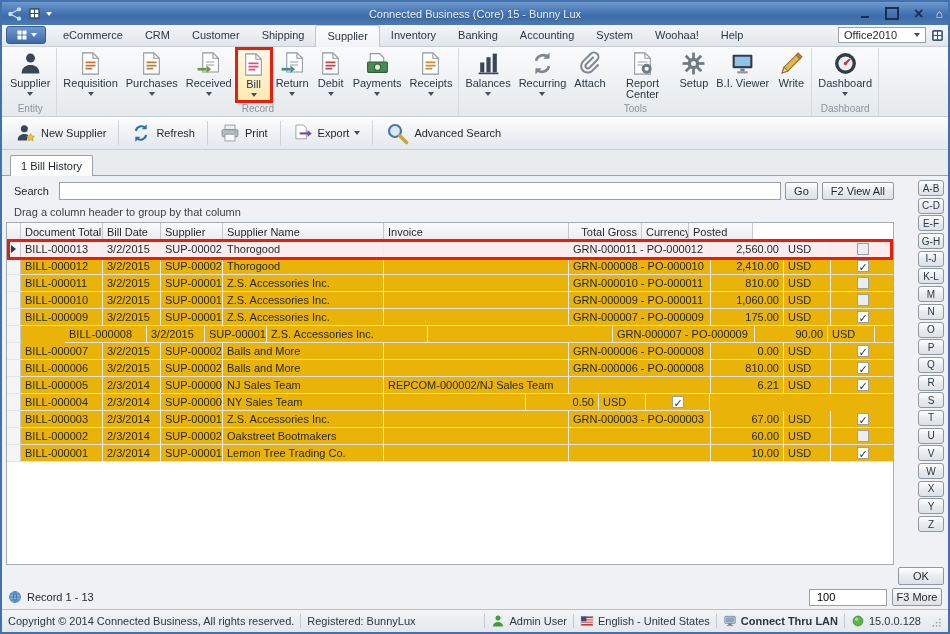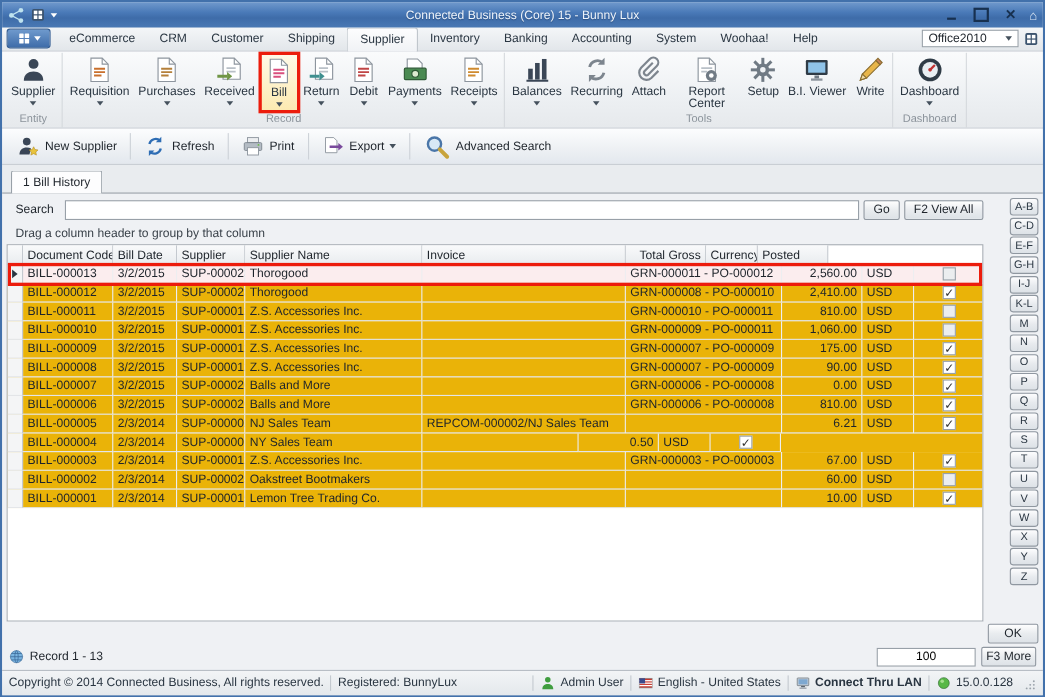--- a/index.html
+++ b/index.html
@@ -81,21 +81,21 @@
 .checkbox.checked{background:#fff}
 .checkbox.checked::after{content:"✓";position:absolute;left:1px;top:-2px;font-size:11px;color:#333}
 .row-arrow{width:0;height:0;border-top:4px solid transparent;border-bottom:4px solid transparent;border-left:5px solid #2a3642}
 .right-col{flex:0 0 46px;display:flex;flex-direction:column;align-items:flex-end}
 .alpha-wrap{display:flex;flex-direction:column}
 .alpha-btn{width:26px;height:16px;margin-bottom:1.7px;background:linear-gradient(#fdfdfe,#e7eaee 55%,#dde2e7);border:1px solid #8f97a0;border-radius:3px;font-size:10px;font-family:inherit;display:flex;align-items:center;justify-content:center;cursor:pointer;color:#2a3642;padding:0}
 .ok-btn{margin-top:auto;width:46px;padding:0;text-align:center}
 .grid-footer{height:24px;flex:0 0 24px;display:flex;align-items:center;gap:5px;padding:0 2px}
 .globe-ic{width:14px;height:14px}
 .spacer{flex:1}
-.page-size{width:90px;height:17px;border:1px solid #98a0a8;font:inherit;text-align:center;padding:0 17px}
+.page-size{width:78px;height:17px;border:1px solid #98a0a8;font:inherit;text-align:left;padding:0 7px}
 .more-btn{width:50px;padding:0;text-align:center}
 
 
 .statusbar{height:23px;flex:0 0 23px;background:linear-gradient(#f2f4f6,#e4e8ec);border-top:1px solid #b8bec5;display:flex;align-items:center;padding:0 6px;gap:6px;color:#2a3642}
 .sb-sep{width:1px;height:14px;background:#c3c9cf}
 .sb-item{display:flex;align-items:center;gap:4px;white-space:nowrap}
 .sb-ic{width:14px;height:14px;flex:0 0 14px}
 .sb-bold{font-weight:bold}
 .grip{width:13px;height:13px;margin-left:2px}
 </style>
@@ -468,21 +468,21 @@
         <div class="search-row">
           <span class="search-label">Search</span>
           <input class="search-input" value="" style="">
           <button class="btn">Go</button>
           <button class="btn">F2 View All</button>
         </div>
         <div class="group-hint">Drag a column header to group by that column</div>
         <div class="grid">
           <div class="grid-header">
               <div class="ghc ind" style="width: 14px; flex: 0 0 14px;"></div>
-              <div class="ghc" style="width: 82px; flex: 0 0 82px;">Document Code</div>
+              <div class="ghc" style="width: 82px; flex: 0 0 82px;">Document Total</div>
               <div class="ghc" style="width: 58px; flex: 0 0 58px;">Bill Date</div>
               <div class="ghc" style="width: 62px; flex: 0 0 62px;">Supplier</div>
               <div class="ghc" style="width: 161px; flex: 0 0 161px;">Supplier Name</div>
               <div class="ghc" style="width: 185px; flex: 0 0 185px;">Invoice</div>
               <div class="ghc" style="width: 73px; flex: 0 0 73px; justify-content: flex-end;">Total Gross</div>
               <div class="ghc" style="width: 47px; flex: 0 0 47px;">Currency</div>
               <div class="ghc" style="width: 64px; flex: 0 0 64px;">Posted</div>
             </div>
           <div class="grid-body">
               <div class="grid-row selected">
@@ -552,21 +552,21 @@
                 <div class="gc" style="width: 185px; flex: 0 0 185px;"></div>
                 <div class="gc" style="width: 142px; flex: 0 0 142px;">GRN-000007 - PO-000009</div>
                 <div class="gc num" style="width: 73px; flex: 0 0 73px;">175.00</div>
                 <div class="gc" style="width: 47px; flex: 0 0 47px;">USD</div>
                 <div class="gc chk" style="width: 64px; flex: 0 0 64px;">
                   <div class="checkbox checked"></div>
                 </div>
               </div>
               <div class="grid-row">
                 <div class="gc ind" style="width: 14px; flex: 0 0 14px;"></div>
-                <div class="gc" style="width: 82px; flex: 0 0 82px;">BILL-000008</div>
+                <div class="gc" style="width: 82px; flex: 0 0 82px; margin-left: 44px;">BILL-000008</div>
                 <div class="gc" style="width: 58px; flex: 0 0 58px;">3/2/2015</div>
                 <div class="gc" style="width: 62px; flex: 0 0 62px;">SUP-000012</div>
                 <div class="gc" style="width: 161px; flex: 0 0 161px;">Z.S. Accessories Inc.</div>
                 <div class="gc" style="width: 185px; flex: 0 0 185px;"></div>
                 <div class="gc" style="width: 142px; flex: 0 0 142px;">GRN-000007 - PO-000009</div>
                 <div class="gc num" style="width: 73px; flex: 0 0 73px;">90.00</div>
                 <div class="gc" style="width: 47px; flex: 0 0 47px;">USD</div>
                 <div class="gc chk" style="width: 64px; flex: 0 0 64px;">
                   <div class="checkbox checked"></div>
                 </div>

